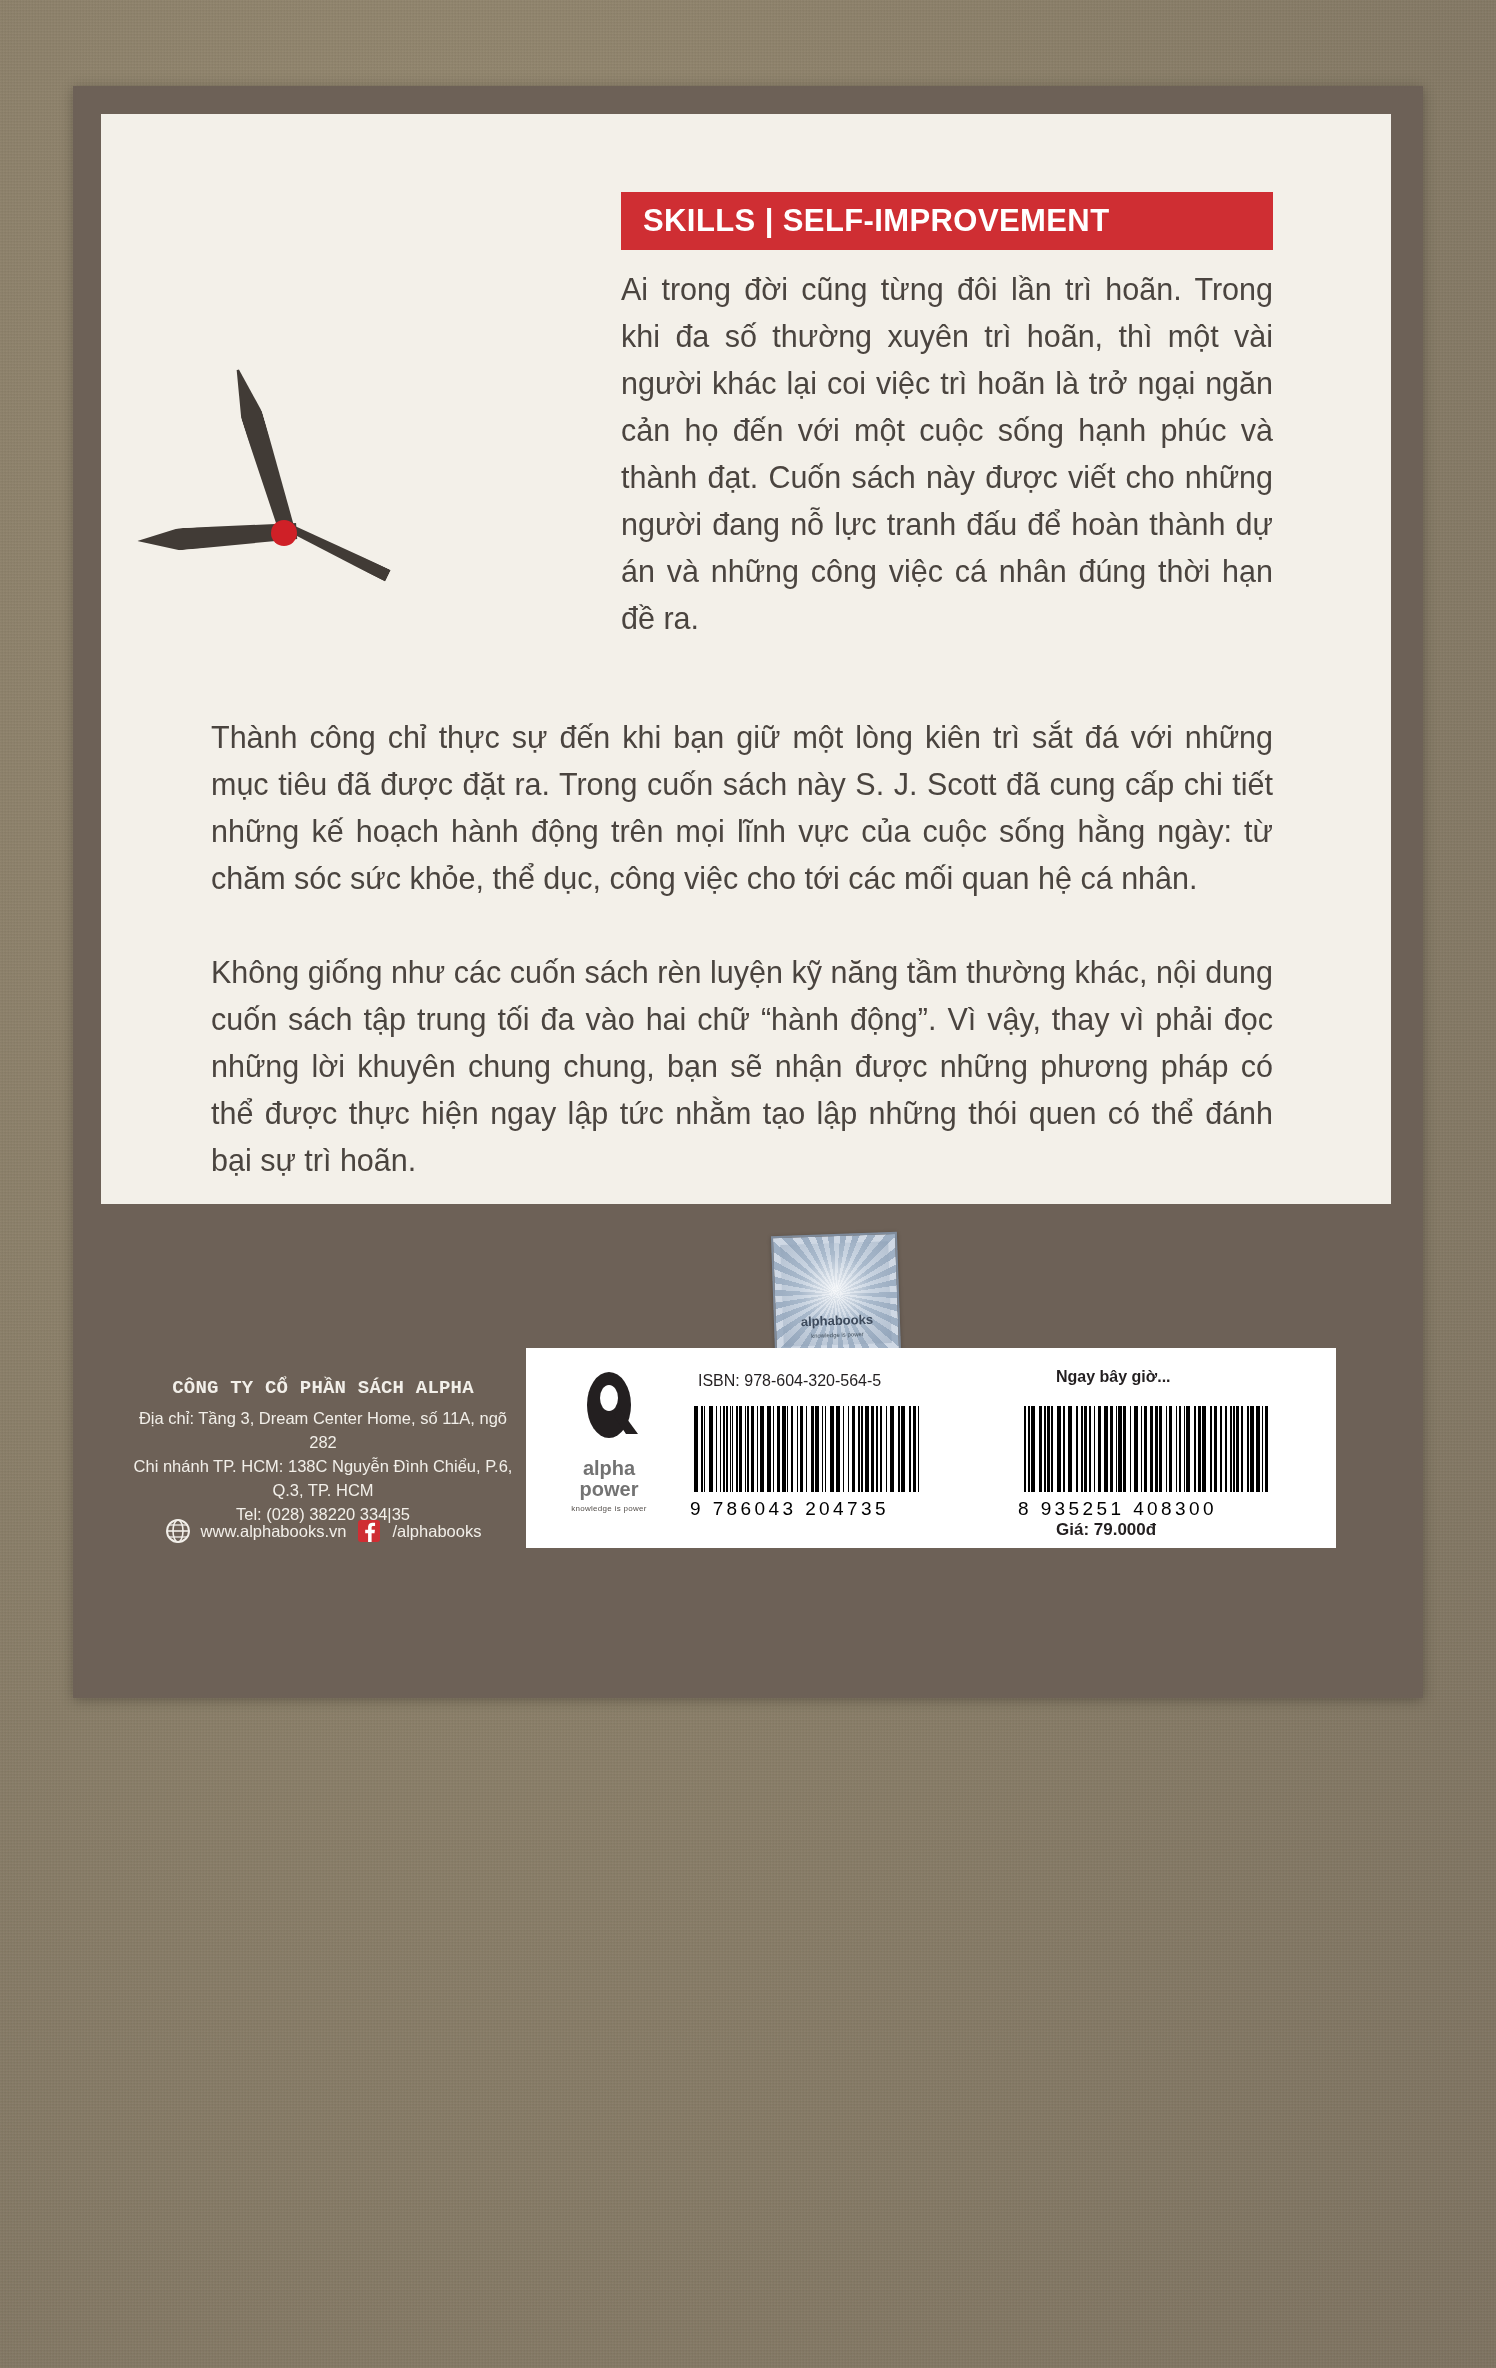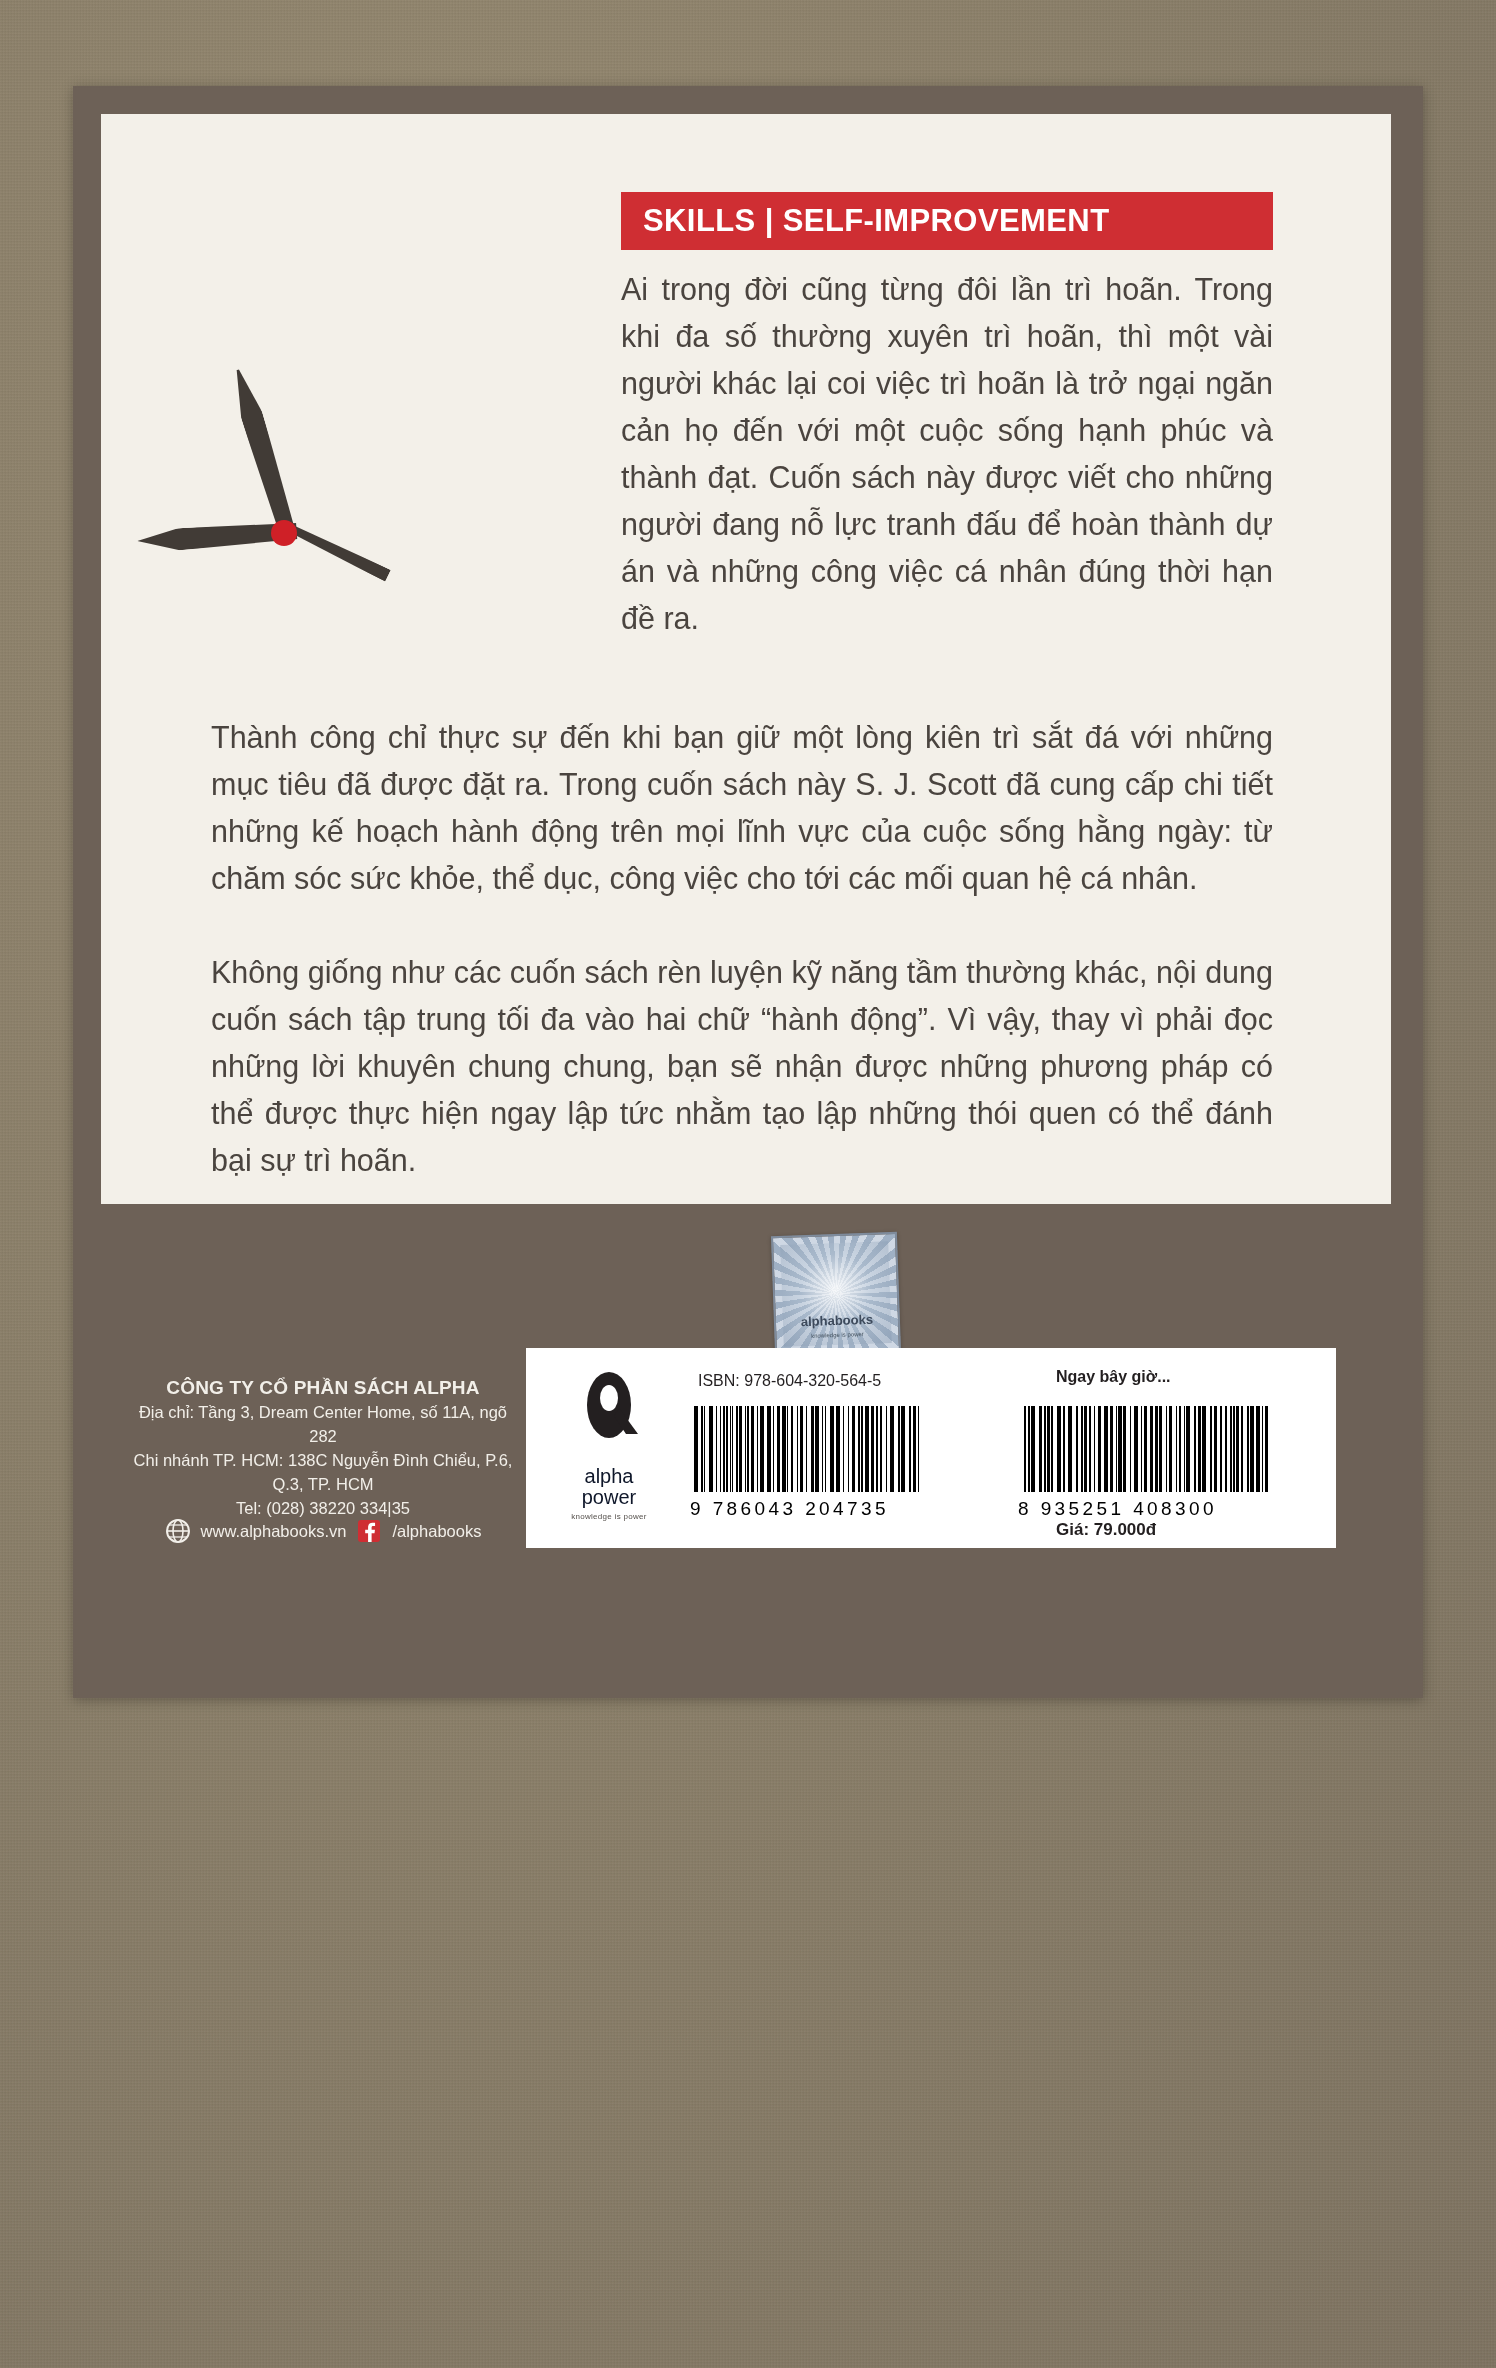--- a/index.html
+++ b/index.html
@@ -180,20 +180,22 @@
     width: 380px;
     text-align: center;
     color: #f2efe9;
     font-size: 16.5px;
     line-height: 24px;
   }
   .publisher .pub-name {
     font-weight: bold;
     font-size: 19px;
     letter-spacing: 0.2px;
+    margin-bottom: 6px;
+    font-family: Liberation Mono, monospace;
   }
   .pub-links {
     position: absolute;
     left: 60px;
     top: 1432px;
     width: 380px;
     display: flex;
     align-items: center;
     justify-content: center;
     gap: 10px;
@@ -223,24 +225,24 @@
     width: 130px;
     height: 160px;
     text-align: center;
   }
   .alpha-mark {
     width: 74px;
     height: 74px;
     margin: 0 auto;
   }
   .alpha-name {
-    margin-top: 24px;
+    margin-top: 16px;
     font-size: 20px;
-    font-weight: normal;
-    color: #0f172a;
+    font-weight: bold;
+    color: #737373;
     line-height: 21px;
   }
   .alpha-tag {
     margin-top: 4px;
     font-size: 8px;
     color: #55504c;
     letter-spacing: 0.3px;
   }
   .isbn-text {
     position: absolute;

